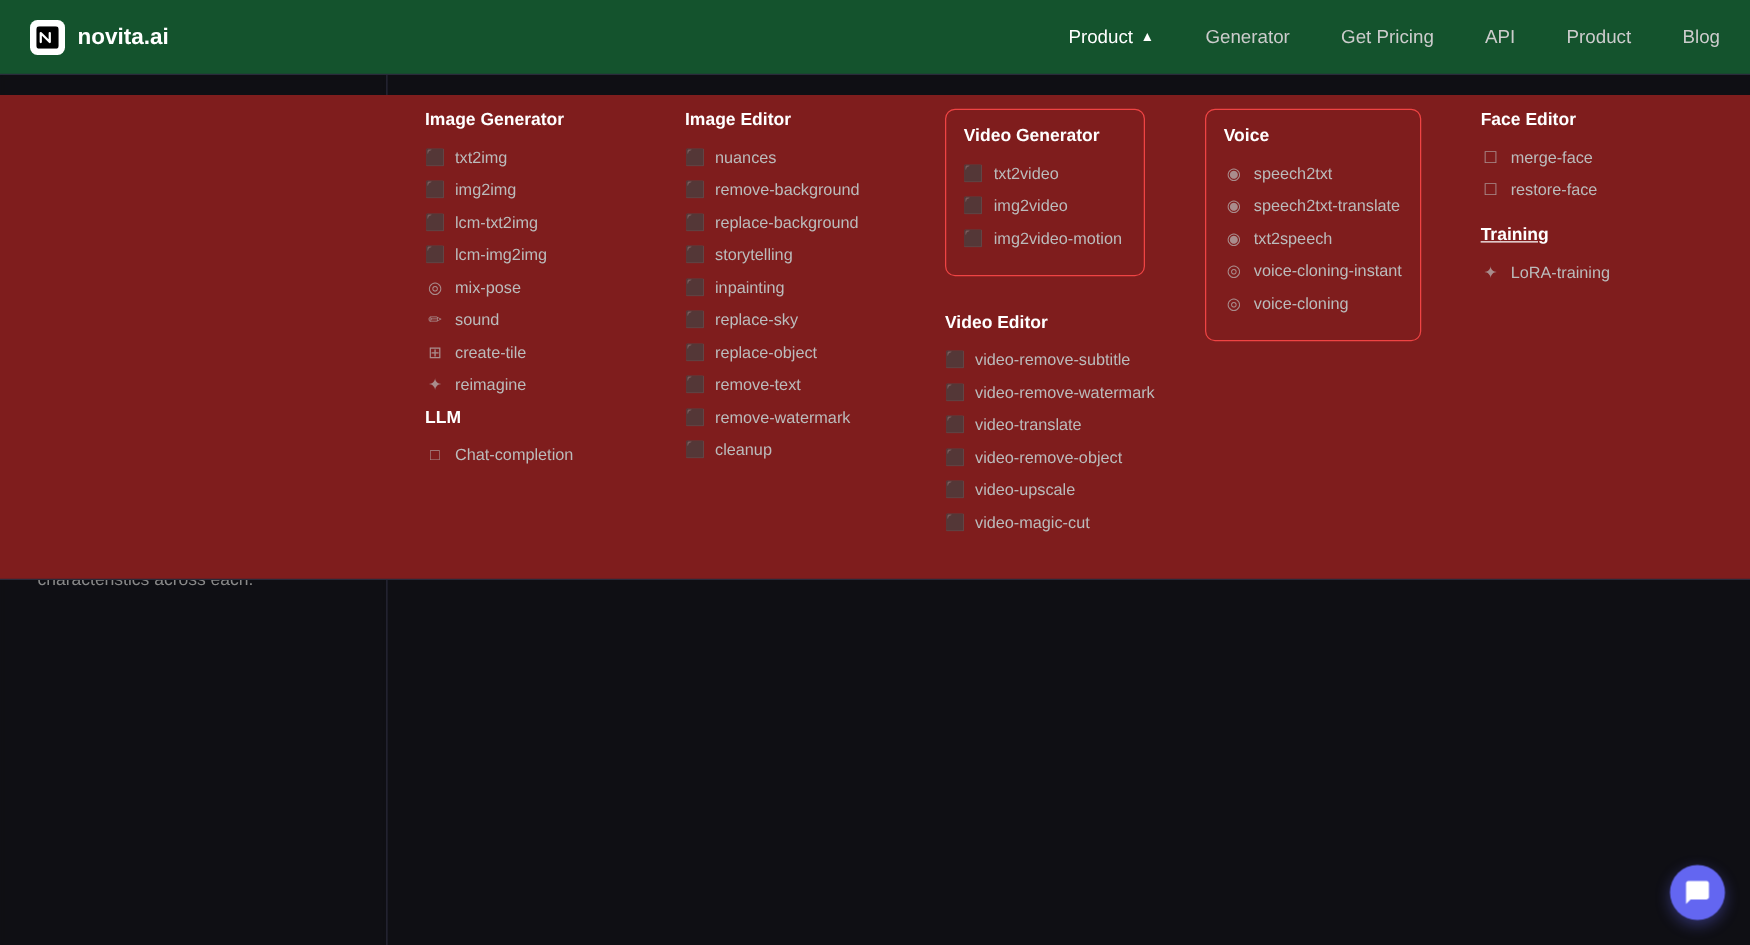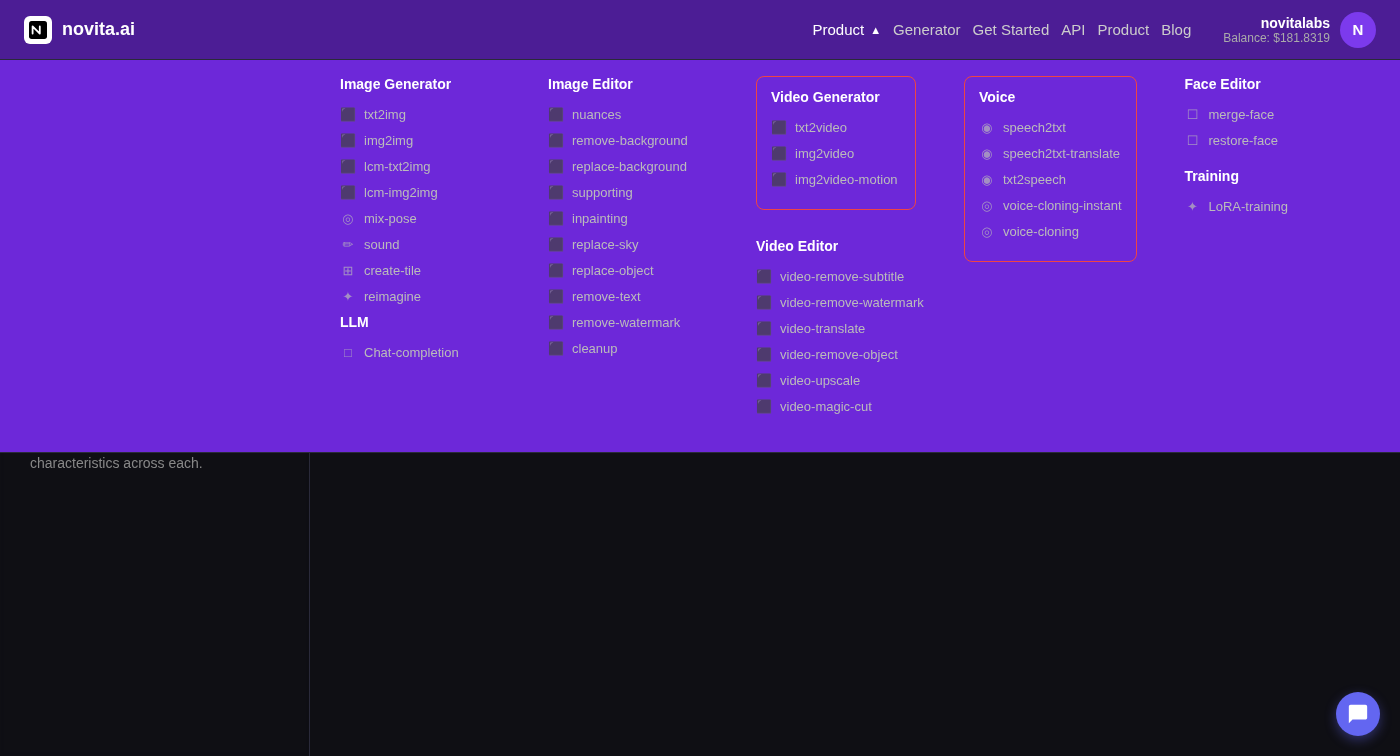--- a/index.html
+++ b/index.html
@@ -1,56 +1,56 @@
 <!DOCTYPE html>
 <html><head>
   <meta charset="utf-8">
   <style>
     * { box-sizing: border-box; margin: 0; padding: 0; }
     body { font-family: -apple-system, BlinkMacSystemFont, 'Segoe UI', sans-serif; background: #0f0f14; color: #fff; width: 1400px; height: 756px; overflow: hidden; position: relative; }
 
     
     .navbar {
       position: fixed; top: 0; left: 0; right: 0; height: 60px;
-      background: #4c1d95; border-bottom: 1px solid #2a2a3a;
+      background: #14532d; border-bottom: 1px solid #2a2a3a;
       display: flex; align-items: center; z-index: 100;
       padding: 0 24px;
     }
     .navbar-logo {
       display: flex; align-items: center; gap: 10px;
       font-size: 18px; font-weight: 700; color: #fff;
       margin-right: auto;
     }
     .navbar-logo-icon {
       width: 28px; height: 28px; background: #fff; border-radius: 6px;
       display: flex; align-items: center; justify-content: center;
     }
     .navbar-logo-icon svg { width: 18px; height: 18px; }
-    .navbar-nav { display: flex; align-items: center; gap: 12px; }
+    .navbar-nav { display: flex; align-items: center; gap: 41px; }
     .navbar-nav-item {
       font-size: 15px; color: #ccc; cursor: pointer; display: flex; align-items: center; gap: 4px;
     }
     .navbar-nav-item.active { color: #fff; }
     .navbar-user {
       display: flex; align-items: center; gap: 10px; margin-left: 32px;
     }
     .navbar-user-info { text-align: right; }
     .navbar-user-name { font-size: 14px; font-weight: 600; }
     .navbar-user-balance { font-size: 12px; color: #aaa; }
     .navbar-avatar {
       width: 36px; height: 36px; border-radius: 50%; background: #7c3aed;
       display: flex; align-items: center; justify-content: center;
       font-size: 15px; font-weight: 700; color: #fff;
     }
 
     
     .mega-dropdown {
-      position: fixed; top: 48px; left: 0; right: 0;
-      background: #6d28d9; border-bottom: 1px solid #2a2a3a;
-      padding: 28px 340px 28px 340px;
+      position: fixed; top: 76px; left: 0; right: 0;
+      background: #7f1d1d; border-bottom: 1px solid #2a2a3a;
+      padding: 11px 340px 28px 340px;
       display: flex; gap: 48px; z-index: 99;
     }
     .dropdown-col { min-width: 160px; }
     .dropdown-section-title {
       font-size: 14px; font-weight: 700; color: #fff;
       margin-bottom: 14px;
     }
     .dropdown-item {
       display: flex; align-items: center; gap: 8px;
       font-size: 13px; color: #bbb; margin-bottom: 10px;
@@ -140,42 +140,33 @@
 
   <div class="navbar-nav">
     <div class="navbar-nav-item active">
       <span>Product</span>
       <span class="chevron">▲</span>
     </div>
     <div class="navbar-nav-item">
       <span>Generator</span>
     </div>
     <div class="navbar-nav-item">
-      <span>Get Started</span>
+      <span>Get Pricing</span>
     </div>
     <div class="navbar-nav-item">
       <span>API</span>
     </div>
     <div class="navbar-nav-item">
       <span>Product</span>
     </div>
     <div class="navbar-nav-item">
       <span>Blog</span>
     </div>
   </div>
 
-  <div class="navbar-user">
-    <div class="navbar-user-info">
-      <div class="navbar-user-name">novitalabs</div>
-      <div class="navbar-user-balance">Balance: $181.8319</div>
-    </div>
-    <div class="navbar-avatar">
-      <span>N</span>
-    </div>
-  </div>
 </nav>
 
 <div class="mega-dropdown">
 
   <div class="dropdown-col">
     <div class="dropdown-section-title">Image Generator</div>
     <div class="dropdown-item">
         <span class="dropdown-item-icon">⬛</span>
         <span>txt2img</span>
       </div>
@@ -223,21 +214,21 @@
     <div class="dropdown-item">
         <span class="dropdown-item-icon">⬛</span>
         <span>remove-background</span>
       </div>
     <div class="dropdown-item">
         <span class="dropdown-item-icon">⬛</span>
         <span>replace-background</span>
       </div>
     <div class="dropdown-item">
         <span class="dropdown-item-icon">⬛</span>
-        <span>supporting</span>
+        <span>storytelling</span>
       </div>
     <div class="dropdown-item">
         <span class="dropdown-item-icon">⬛</span>
         <span>inpainting</span>
       </div>
     <div class="dropdown-item">
         <span class="dropdown-item-icon">⬛</span>
         <span>replace-sky</span>
       </div>
     <div class="dropdown-item">
@@ -334,21 +325,21 @@
   <div class="dropdown-col">
     <div class="dropdown-section-title">Face Editor</div>
     <div class="dropdown-item">
         <span class="dropdown-item-icon">☐</span>
         <span>merge-face</span>
       </div>
     <div class="dropdown-item">
         <span class="dropdown-item-icon">☐</span>
         <span>restore-face</span>
       </div>
-    <div style="margin-top:20px;" class="dropdown-section-title">Training</div>
+    <div style="margin-top:20px;text-decoration:underline;" class="dropdown-section-title">Training</div>
     <div class="dropdown-item">
         <span class="dropdown-item-icon">✦</span>
         <span>LoRA-training</span>
       </div>
   </div>
 </div>
 
 <div class="main-content">
 
   <div class="left-panel">

